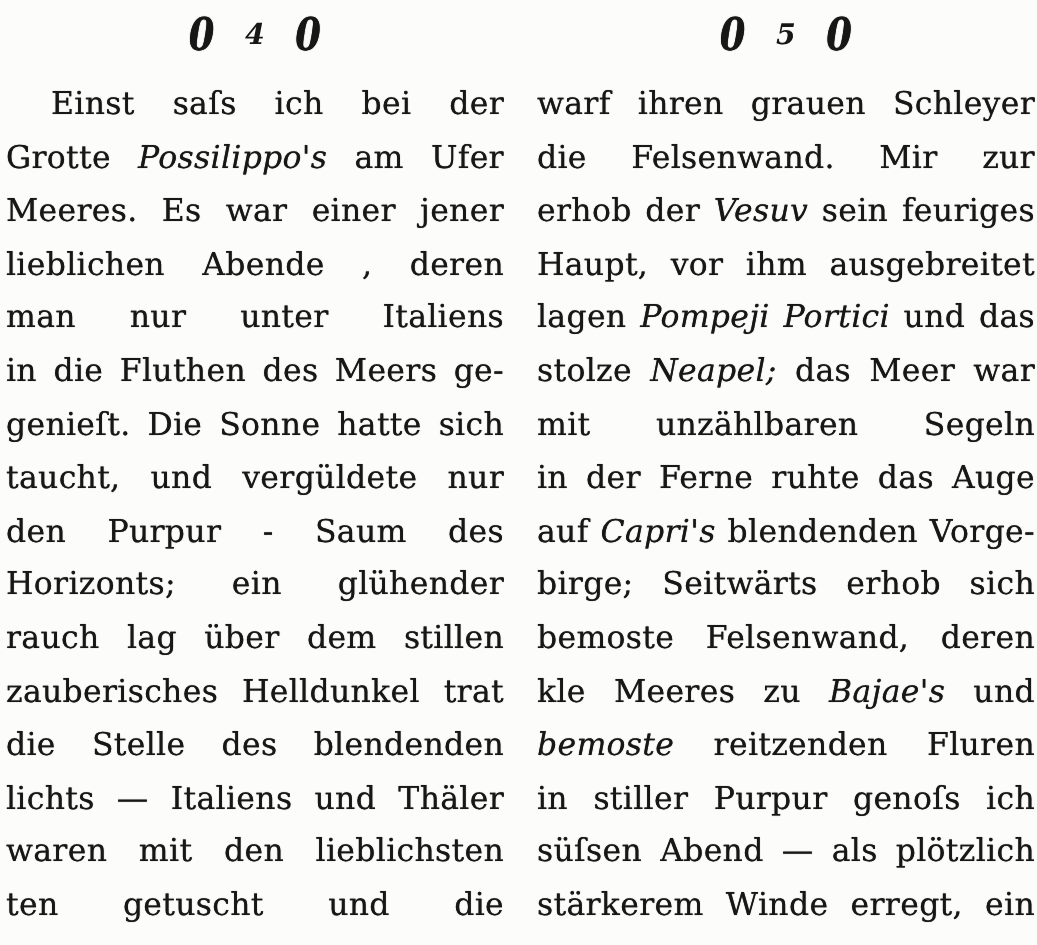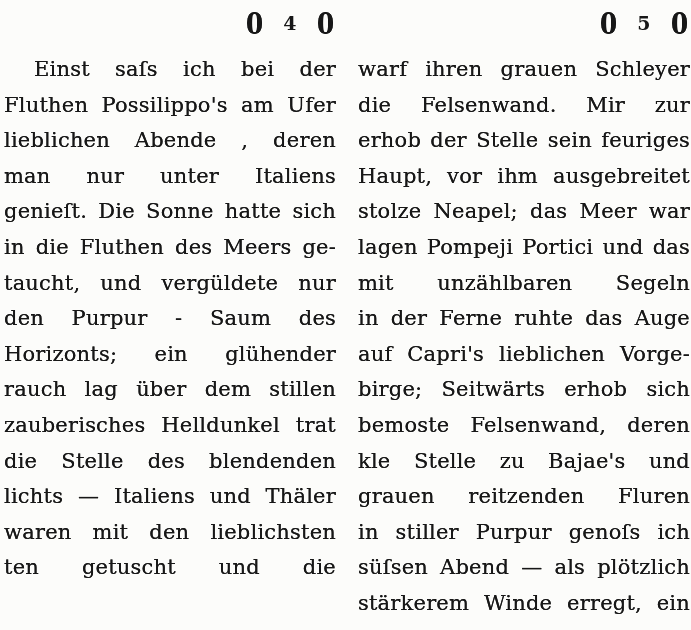--- a/index.html
+++ b/index.html
@@ -20,23 +20,24 @@
     position: absolute;
     top: 0;
     height: 630px;
   }
   .page.left  { left: 4px;   width: 332px; }
   .page.right { left: 358px; width: 332px; }
 
   .header {
     margin-top: 6px;
     height: 40px;
-    text-align: right;
+    text-align: center;
     font-weight: bold;
     white-space: nowrap;
+    font-style: italic;
   }
   .bracket {
     font-size: 30px;
     font-weight: 800;
     letter-spacing: 0;
     display: inline-block;
     transform: scaleX(0.82);
     text-shadow: 0 0 0.6px #000;
     vertical-align: middle;
   }
@@ -55,41 +56,42 @@
     font-size: 21px;
     line-height: 35.6px;
     height: 35.6px;
     text-align: justify;
     text-align-last: justify;
     -moz-text-align-last: justify;
     letter-spacing: 0.2px;
     text-shadow: 0 0 0.5px #2a2a2a;
     overflow: hidden;
   }
-  .line .it { }
+  .line .it { font-style: italic; }
   .line.first-indent { padding-left: 30px; }
 </style>
 </head>
 <body>
 
 <div id="scan">
 
   <div class="page left">
     <div class="header">
       <span class="bracket">0</span>
       <span class="pagenum">4</span>
       <span class="bracket">0</span>
     </div>
     <div class="body">
       <div class="line first-indent"><span>Einst saſs ich bei der Felsen-</span></div>
-      <div class="line"><span>Fluthen </span><span class="it">Possilippo's</span><span> am Ufer des</span></div>
+      <div class="line"><span>Grotte </span><span class="it">Possilippo's</span><span> am Ufer des</span></div>
+      <div class="line"><span>Meeres. Es war einer jener</span></div>
       <div class="line"><span>lieblichen Abende , deren Reitze</span></div>
       <div class="line"><span>man nur unter Italiens Himmel</span></div>
+      <div class="line"><span>in die Fluthen des Meers ge-</span></div>
       <div class="line"><span>genieſt. Die Sonne hatte sich</span></div>
-      <div class="line"><span>in die Fluthen des Meers ge-</span></div>
       <div class="line"><span>taucht, und vergüldete nur noch</span></div>
       <div class="line"><span>den Purpur - Saum des westlichen</span></div>
       <div class="line"><span>Horizonts; ein glühender Heer-</span></div>
       <div class="line"><span>rauch lag über dem stillen Ozean;</span></div>
       <div class="line"><span>zauberisches Helldunkel trat an</span></div>
       <div class="line"><span>die Stelle des blendenden Sonnen-</span></div>
       <div class="line"><span>lichts — Italiens und Thäler</span></div>
       <div class="line"><span>waren mit den lieblichsten Tin-</span></div>
       <div class="line"><span>ten getuscht und die Dämmerung</span></div>
     </div>
@@ -97,30 +99,30 @@
 
   <div class="page right">
     <div class="header">
       <span class="bracket">0</span>
       <span class="pagenum">5</span>
       <span class="bracket">0</span>
     </div>
     <div class="body">
       <div class="line"><span>warf ihren grauen Schleyer über</span></div>
       <div class="line"><span>die Felsenwand. Mir zur linken</span></div>
-      <div class="line"><span>erhob der </span><span class="it">Stelle</span><span> sein feuriges</span></div>
+      <div class="line"><span>erhob der </span><span class="it">Vesuv</span><span> sein feuriges</span></div>
       <div class="line"><span>Haupt, vor ihm ausgebreitet —</span></div>
+      <div class="line"><span>lagen </span><span class="it">Pompeji Portici</span><span> und das</span></div>
       <div class="line"><span>stolze </span><span class="it">Neapel;</span><span> das Meer war</span></div>
-      <div class="line"><span>lagen </span><span class="it">Pompeji Portici</span><span> und das</span></div>
       <div class="line"><span>mit unzählbaren Segeln bedekt;</span></div>
       <div class="line"><span>in der Ferne ruhte das Auge</span></div>
-      <div class="line"><span>auf </span><span class="it">Capri's</span><span> lieblichen Vorge-</span></div>
+      <div class="line"><span>auf </span><span class="it">Capri's</span><span> blendenden Vorge-</span></div>
       <div class="line"><span>birge; Seitwärts erhob sich die</span></div>
       <div class="line"><span>bemoste Felsenwand, deren dun-</span></div>
-      <div class="line"><span>kle Stelle zu </span><span class="it">Bajae's</span><span> und </span></div>
-      <div class="line"><span class="it">grauen</span><span> reitzenden Fluren leitet —</span></div>
+      <div class="line"><span>kle Meeres zu </span><span class="it">Bajae's</span><span> und </span></div>
+      <div class="line"><span class="it">bemoste</span><span> reitzenden Fluren leitet —</span></div>
       <div class="line"><span>in stiller Purpur genoſs ich den</span></div>
       <div class="line"><span>süſsen Abend — als plötzlich von</span></div>
       <div class="line"><span>stärkerem Winde erregt, ein zau-</span></div>
     </div>
   </div>
 
 </div>
 
 </body></html>

